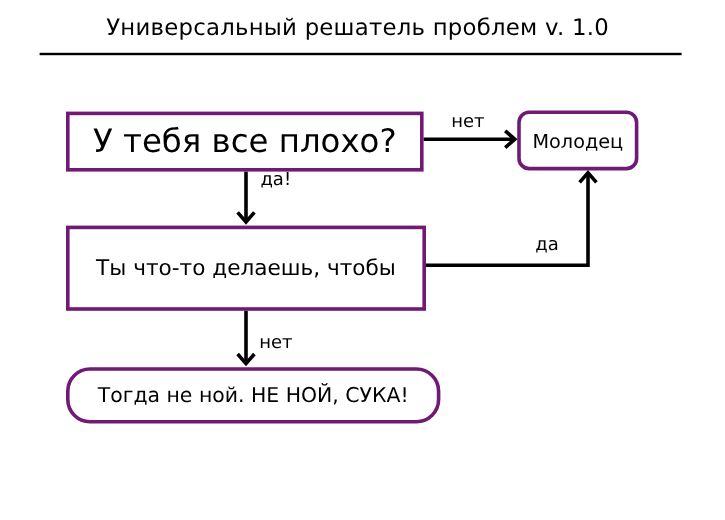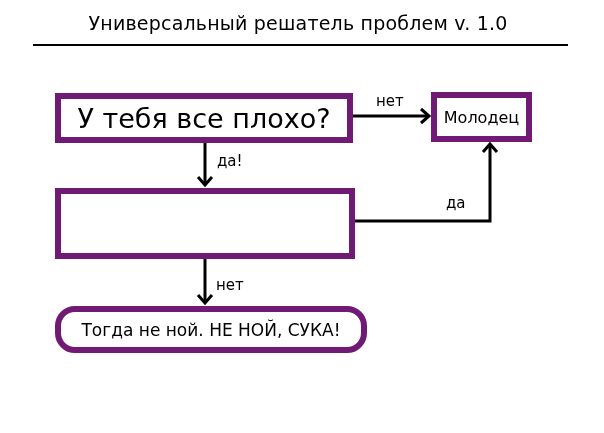--- a/index.html
+++ b/index.html
@@ -2,21 +2,21 @@
 <html><head>
 <meta charset="utf-8">
 <style>
   html, body { margin: 0; padding: 0; background: #ffffff; }
   body { width: 604px; height: 433px; position: relative; overflow: hidden;
          font-family: "DejaVu Sans", sans-serif; color: #000; }
   .abs { position: absolute; }
   .title { left: 0; width: 596px; top: 12px; text-align: center; font-size: 19px;
            font-family: "DejaVu Sans", sans-serif; letter-spacing: 0.2px; }
   .rule { left: 33px; width: 535px; top: 44px; height: 2px; background: #000; }
-  .box { position: absolute; border: 6px solid #701a75; box-sizing: border-box; background: #fff;
+  .box { position: absolute; border: 3px solid #701a75; box-sizing: border-box; background: #fff;
          display: flex; align-items: center; justify-content: center; text-align: center; }
   .lbl { position: absolute; font-size: 15px; }
   svg { position: absolute; left: 0; top: 0; }
 </style>
 </head>
 <body>
 
 <div class="abs title">Универсальный решатель проблем v. 1.0</div>
 <div class="abs rule"></div>
 
@@ -30,27 +30,28 @@
     <polyline points="483,152 490,144 497,152"></polyline>
     <line x1="205" y1="258" x2="205" y2="303"></line>
     <polyline points="198,295 205,303 212,295"></polyline>
   </g>
 </svg>
 
 <div class="box" style="left:55px; top:93px; width:298px; height:50px; font-size:27px;">
   <span>У тебя все плохо?</span>
 </div>
 
-<div class="box" style="left:431px; top:92px; width:101px; height:50px; font-size:16px;">
+<div class="box" style="left:431px; top:92px; width:101px; height:50px; font-size:16px;border-radius:10px;">
   <span>Молодец</span>
 </div>
 
 <div class="box" style="left:55px; top:188px; width:300px; height:71px; font-size:18px; flex-direction:column; line-height:24px;">
+  <span>Ты что-то делаешь, чтобы</span>
 </div>
 
 <div class="box" style="left:55px; top:306px; width:312px; height:47px; font-size:17px;border-radius:20px;">
   <span>Тогда не ной. НЕ НОЙ, СУКА!</span>
 </div>
 
 <div class="lbl" style="left:376px; top:92px;">нет</div>
-<div class="lbl" style="left:217px; top:152px;text-align:right;">да!</div>
+<div class="lbl" style="left:217px; top:140px;text-align:right;">да!</div>
 <div class="lbl" style="left:446px; top:194px;text-align:right;">да</div>
 <div class="lbl" style="left:216px; top:276px;">нет</div>
 
 </body></html>

